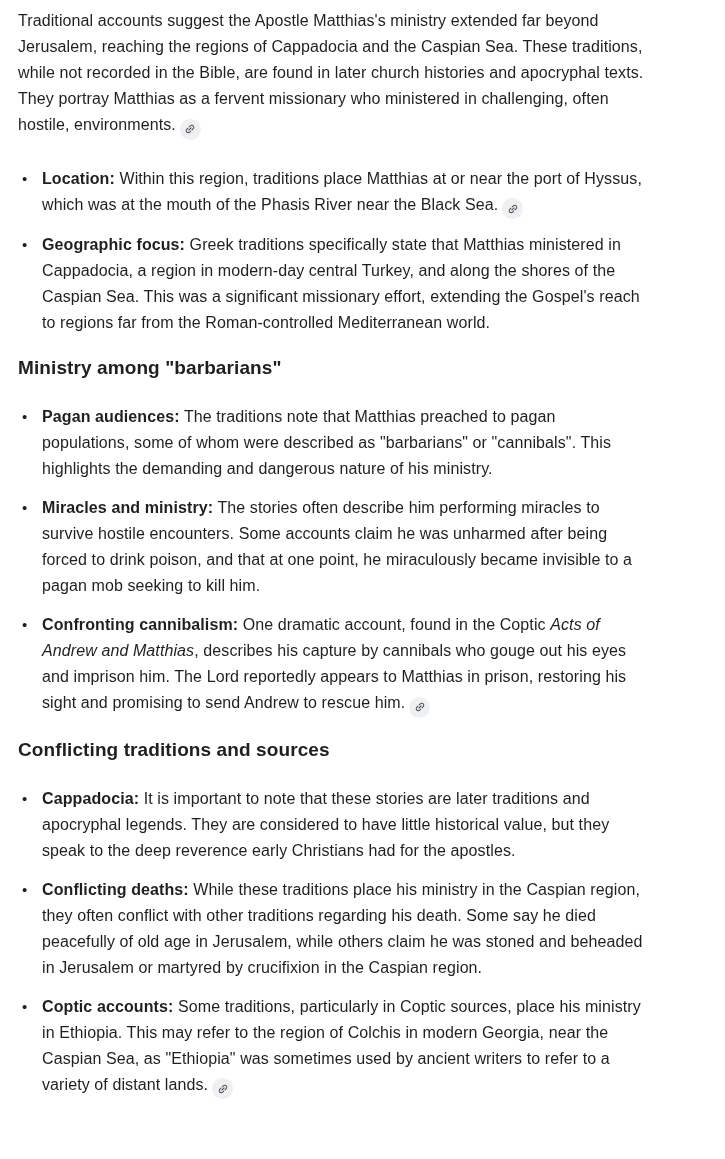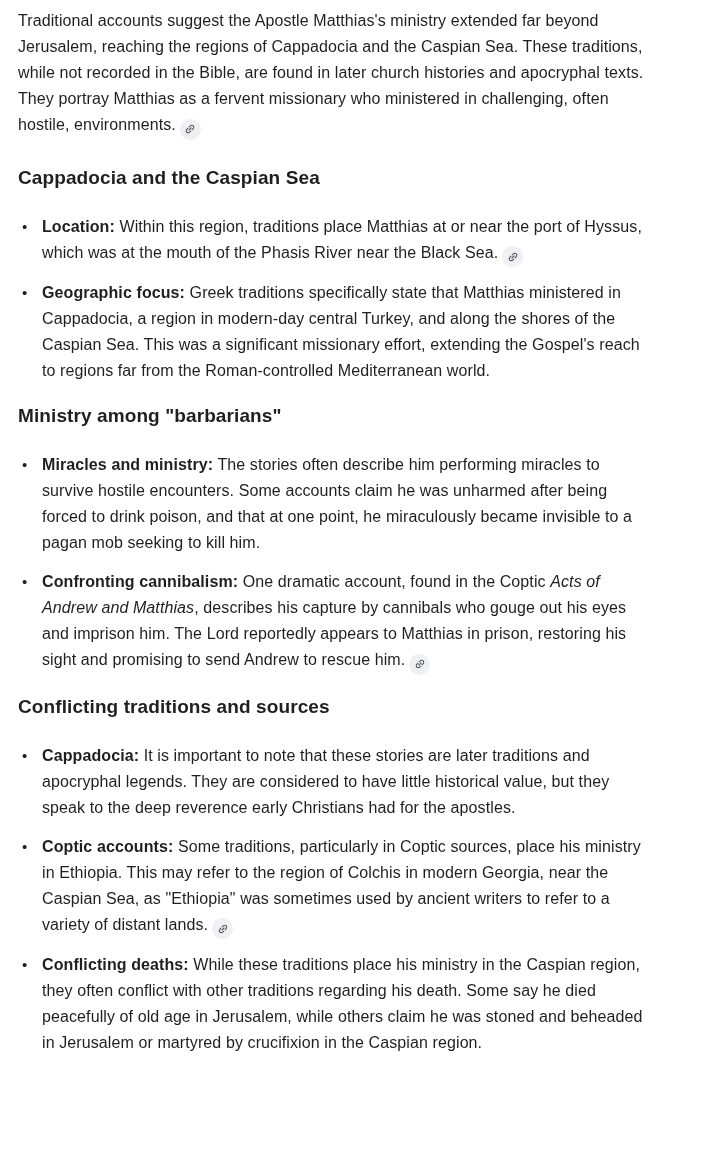--- a/index.html
+++ b/index.html
@@ -78,41 +78,41 @@
 </style>
 </head>
 <body>
 
 <main class="doc" id="doc-root">
     <p class="para"><span class="">Traditional accounts suggest the Apostle Matthias's ministry extended far beyond Jerusalem, reaching the regions of Cappadocia and the Caspian Sea. These traditions, while not recorded in the Bible, are found in later church histories and apocryphal texts. They portray Matthias as a fervent missionary who ministered in challenging, often hostile, environments.</span><span class="link-chip">
         <svg viewBox="0 0 24 24" aria-hidden="true">
           <path d="M3.9 12c0-1.71 1.39-3.1 3.1-3.1h4V7H7c-2.76 0-5 2.24-5 5s2.24 5 5 5h4v-1.9H7c-1.71 0-3.1-1.39-3.1-3.1zM8 13h8v-2H8v2zm9-6h-4v1.9h4c1.71 0 3.1 1.39 3.1 3.1s-1.39 3.1-3.1 3.1h-4V17h4c2.76 0 5-2.24 5-5s-2.24-5-5-5z"></path>
         </svg>
       </span></p>
-    <h2 class="section-heading">Cappadocia and the Caspian Sea</h2>
     <ul class="bullet-list">
       <li class="bullet-item"><span class="seg-bold">Location:</span><span class=""> Within this region, traditions place Matthias at or near the port of Hyssus, which was at the mouth of the Phasis River near the Black Sea.</span><span class="link-chip">
           <svg viewBox="0 0 24 24" aria-hidden="true">
             <path d="M3.9 12c0-1.71 1.39-3.1 3.1-3.1h4V7H7c-2.76 0-5 2.24-5 5s2.24 5 5 5h4v-1.9H7c-1.71 0-3.1-1.39-3.1-3.1zM8 13h8v-2H8v2zm9-6h-4v1.9h4c1.71 0 3.1 1.39 3.1 3.1s-1.39 3.1-3.1 3.1h-4V17h4c2.76 0 5-2.24 5-5s-2.24-5-5-5z"></path>
           </svg>
         </span></li>
       <li class="bullet-item"><span class="seg-bold">Geographic focus:</span><span class=""> Greek traditions specifically state that Matthias ministered in Cappadocia, a region in modern-day central Turkey, and along the shores of the Caspian Sea. This was a significant missionary effort, extending the Gospel's reach to regions far from the Roman-controlled Mediterranean world.</span></li>
     </ul>
     <h2 class="section-heading">Ministry among "barbarians"</h2>
     <ul class="bullet-list">
+      <li class="bullet-item"><span class="seg-bold">Pagan audiences:</span><span class=""> The traditions note that Matthias preached to pagan populations, some of whom were described as "barbarians" or "cannibals". This highlights the demanding and dangerous nature of his ministry.</span></li>
       <li class="bullet-item"><span class="seg-bold">Miracles and ministry:</span><span class=""> The stories often describe him performing miracles to survive hostile encounters. Some accounts claim he was unharmed after being forced to drink poison, and that at one point, he miraculously became invisible to a pagan mob seeking to kill him.</span></li>
       <li class="bullet-item"><span class="seg-bold">Confronting cannibalism:</span><span class=""> One dramatic account, found in the Coptic </span><span class=" seg-italic">Acts of Andrew and Matthias</span><span class="">, describes his capture by cannibals who gouge out his eyes and imprison him. The Lord reportedly appears to Matthias in prison, restoring his sight and promising to send Andrew to rescue him.</span><span class="link-chip">
           <svg viewBox="0 0 24 24" aria-hidden="true">
             <path d="M3.9 12c0-1.71 1.39-3.1 3.1-3.1h4V7H7c-2.76 0-5 2.24-5 5s2.24 5 5 5h4v-1.9H7c-1.71 0-3.1-1.39-3.1-3.1zM8 13h8v-2H8v2zm9-6h-4v1.9h4c1.71 0 3.1 1.39 3.1 3.1s-1.39 3.1-3.1 3.1h-4V17h4c2.76 0 5-2.24 5-5s-2.24-5-5-5z"></path>
           </svg>
         </span></li>
     </ul>
     <h2 class="section-heading">Conflicting traditions and sources</h2>
     <ul class="bullet-list">
       <li class="bullet-item"><span class="seg-bold">Cappadocia:</span><span class=""> It is important to note that these stories are later traditions and apocryphal legends. They are considered to have little historical value, but they speak to the deep reverence early Christians had for the apostles.</span></li>
+      <li class="bullet-item"><span class="seg-bold">Conflicting deaths:</span><span class=""> While these traditions place his ministry in the Caspian region, they often conflict with other traditions regarding his death. Some say he died peacefully of old age in Jerusalem, while others claim he was stoned and beheaded in Jerusalem or martyred by crucifixion in the Caspian region.</span></li>
       <li class="bullet-item"><span class="seg-bold">Coptic accounts:</span><span class=""> Some traditions, particularly in Coptic sources, place his ministry in Ethiopia. This may refer to the region of Colchis in modern Georgia, near the Caspian Sea, as "Ethiopia" was sometimes used by ancient writers to refer to a variety of distant lands.</span><span class="link-chip">
           <svg viewBox="0 0 24 24" aria-hidden="true">
             <path d="M3.9 12c0-1.71 1.39-3.1 3.1-3.1h4V7H7c-2.76 0-5 2.24-5 5s2.24 5 5 5h4v-1.9H7c-1.71 0-3.1-1.39-3.1-3.1zM8 13h8v-2H8v2zm9-6h-4v1.9h4c1.71 0 3.1 1.39 3.1 3.1s-1.39 3.1-3.1 3.1h-4V17h4c2.76 0 5-2.24 5-5s-2.24-5-5-5z"></path>
           </svg>
         </span></li>
-      <li class="bullet-item"><span class="seg-bold">Conflicting deaths:</span><span class=""> While these traditions place his ministry in the Caspian region, they often conflict with other traditions regarding his death. Some say he died peacefully of old age in Jerusalem, while others claim he was stoned and beheaded in Jerusalem or martyred by crucifixion in the Caspian region.</span></li>
     </ul>
   </main>
 
 </body></html>

